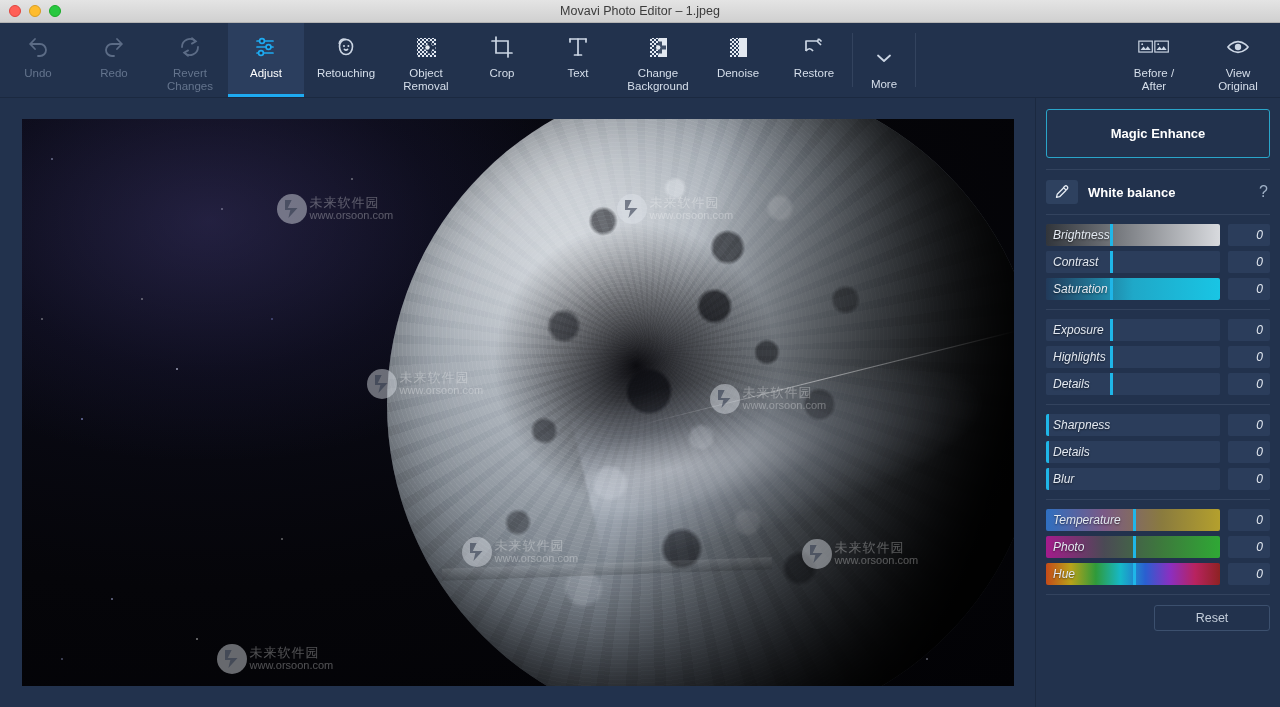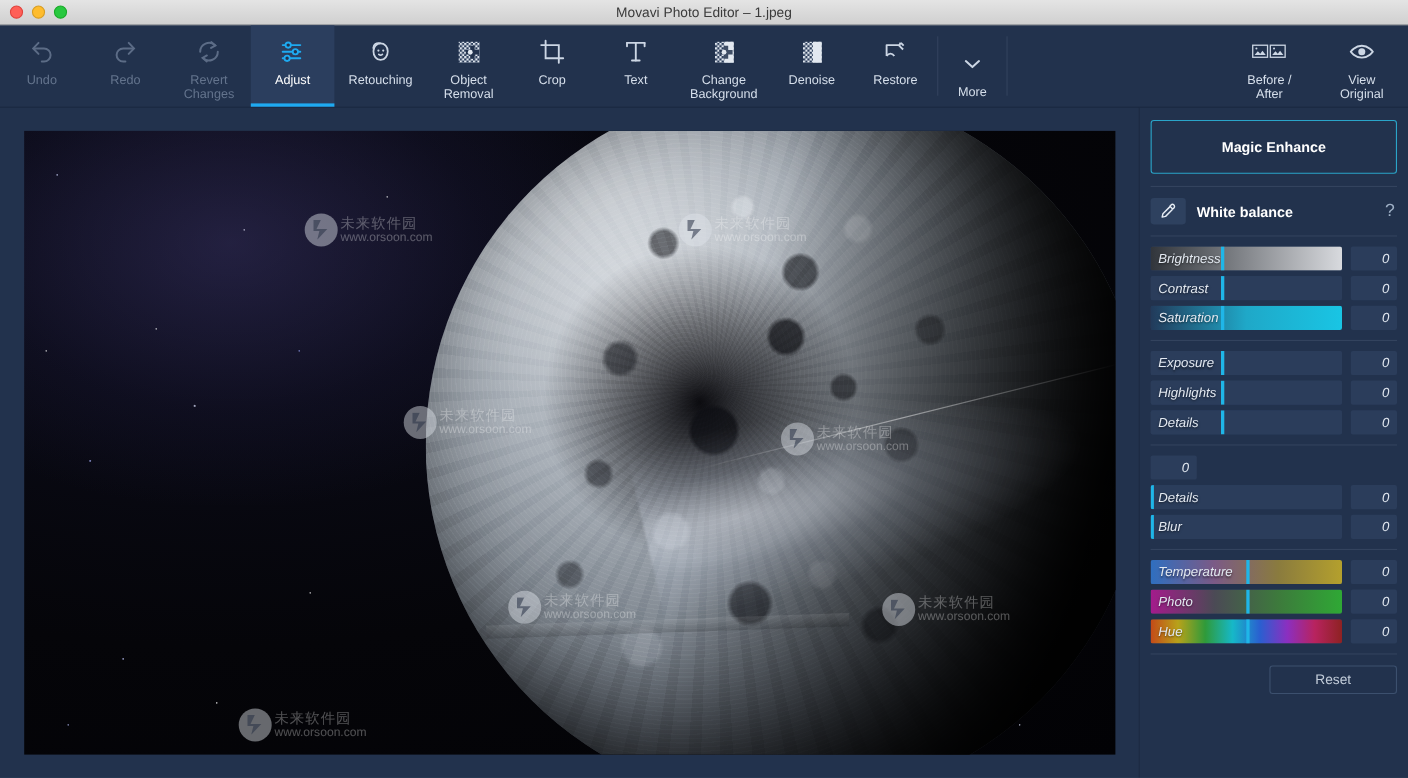--- a/index.html
+++ b/index.html
@@ -581,20 +581,25 @@
               <div class="fill g-plain"></div>
               <div class="name">Details</div>
               <div class="knob" style="left: 37%;"></div>
             </div>
             <div class="valbox">0</div>
           </div>
         </div>
         <div class="divider"></div>
         <div class="slider-group">
           <div class="slider-row">
+            <div class="track">
+              <div class="fill g-plain"></div>
+              <div class="name">Sharpness</div>
+              <div class="knob" style="left: 0%;"></div>
+            </div>
             <div class="valbox">0</div>
           </div>
           <div class="slider-row">
             <div class="track">
               <div class="fill g-plain"></div>
               <div class="name">Details</div>
               <div class="knob" style="left: 0%;"></div>
             </div>
             <div class="valbox">0</div>
           </div>

